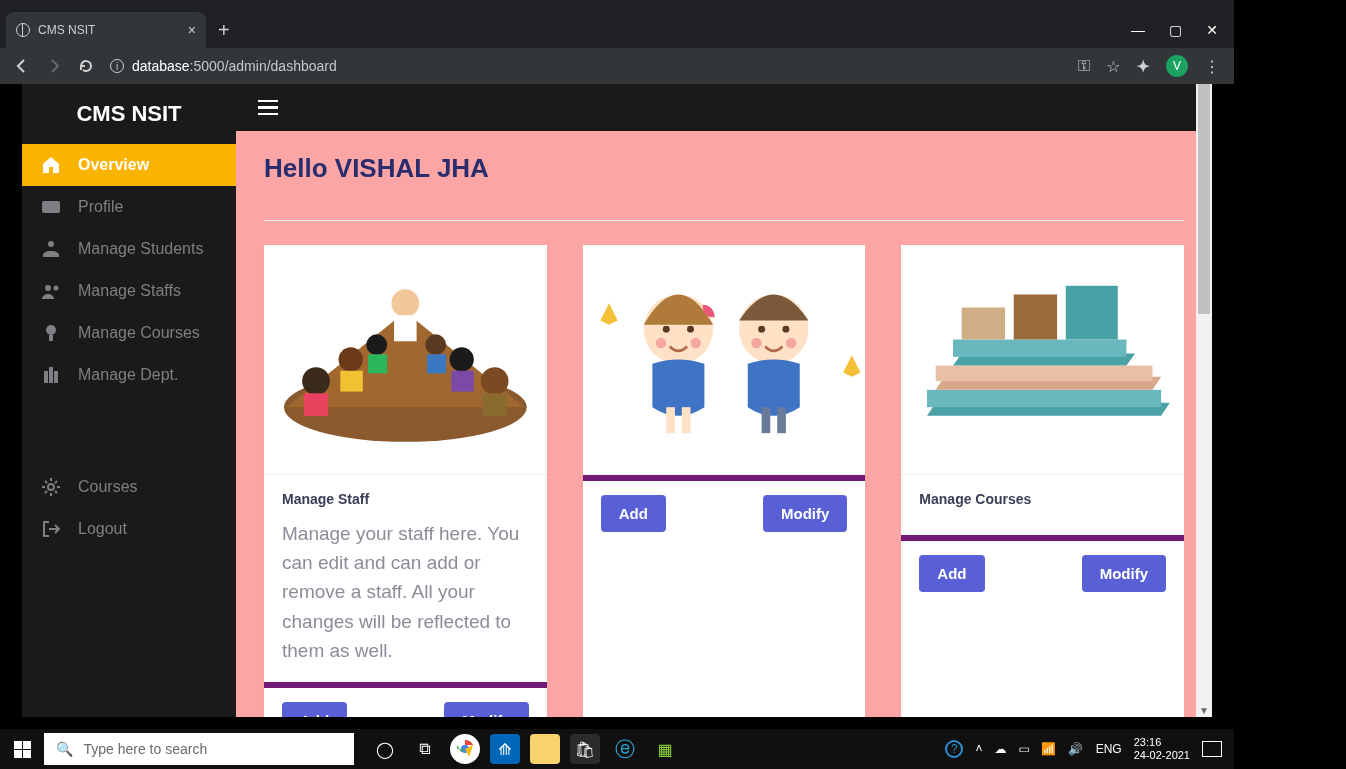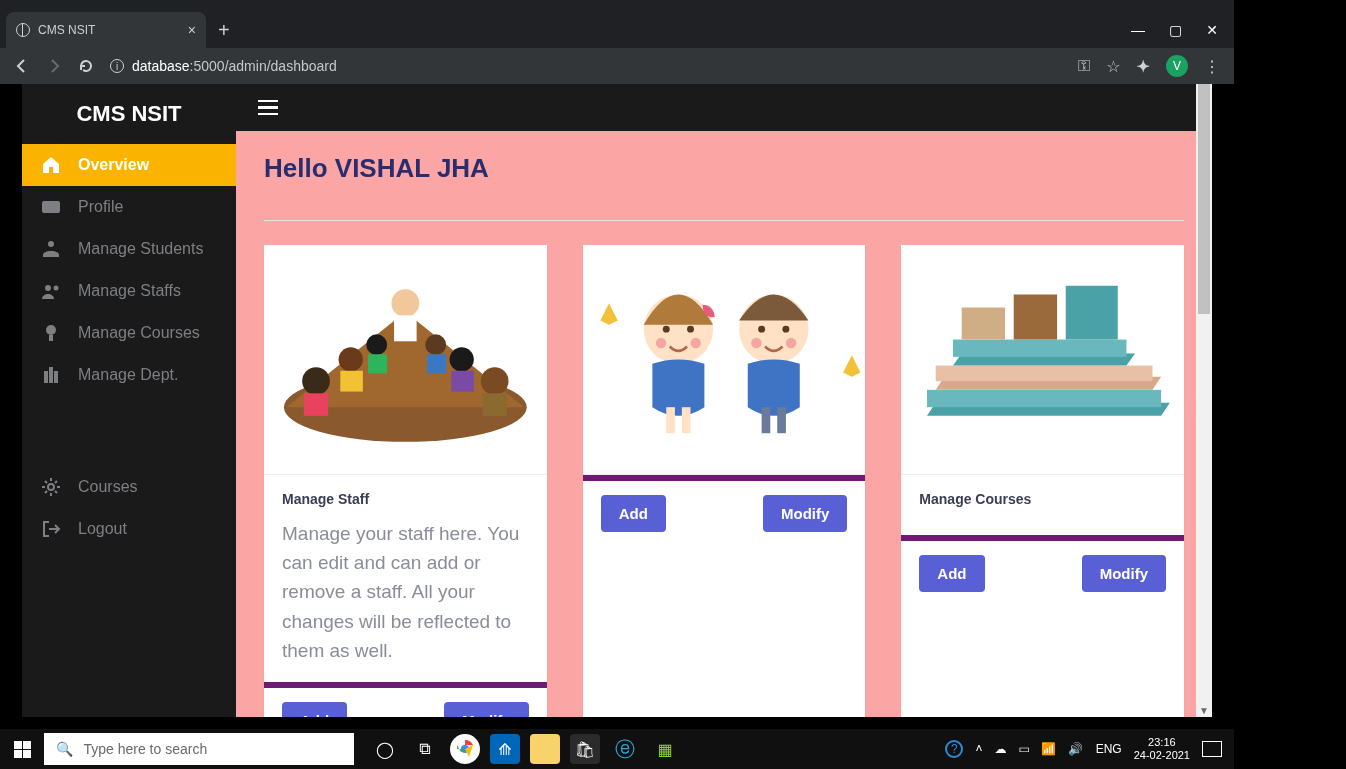--- a/index.html
+++ b/index.html
@@ -63,21 +63,21 @@
 
   
   .taskbar { position:absolute; left:0; right:0; bottom:0; height:40px; background:#101010; display:flex; align-items:center; color:#fff; font-size:12px; }
   .win-start { width:44px; display:flex; align-items:center; justify-content:center; }
   .win-logo { display:grid; grid-template-columns:8px 8px; grid-template-rows:8px 8px; gap:1px; }
   .win-logo span { background:#fff; }
   .searchbox { height:32px; width:310px; background:#fff; color:#6b6b6b; display:flex; align-items:center; gap:10px; padding:0 12px; font-size:14px; }
   .tb-center { flex:1; display:flex; align-items:center; gap:10px; padding-left:16px; }
   .tb-icon { width:30px; height:30px; border-radius:4px; display:flex; align-items:center; justify-content:center; font-size:16px; }
   .tb-right { display:flex; align-items:center; gap:12px; padding-right:12px; }
-  .clock { display:flex; flex-direction:column; align-items:center; line-height:1.15; font-size:11px; }
+  .clock { display:flex; flex-direction:column; align-items:flex-start; line-height:1.15; font-size:11px; }
   .notif { width:20px; height:16px; border:1.5px solid #fff; }
 
 </style>
 </head>
 <body>
 
 <div class="viewport">
 
   <div class="chrome-tabs">
     <div class="tab">

